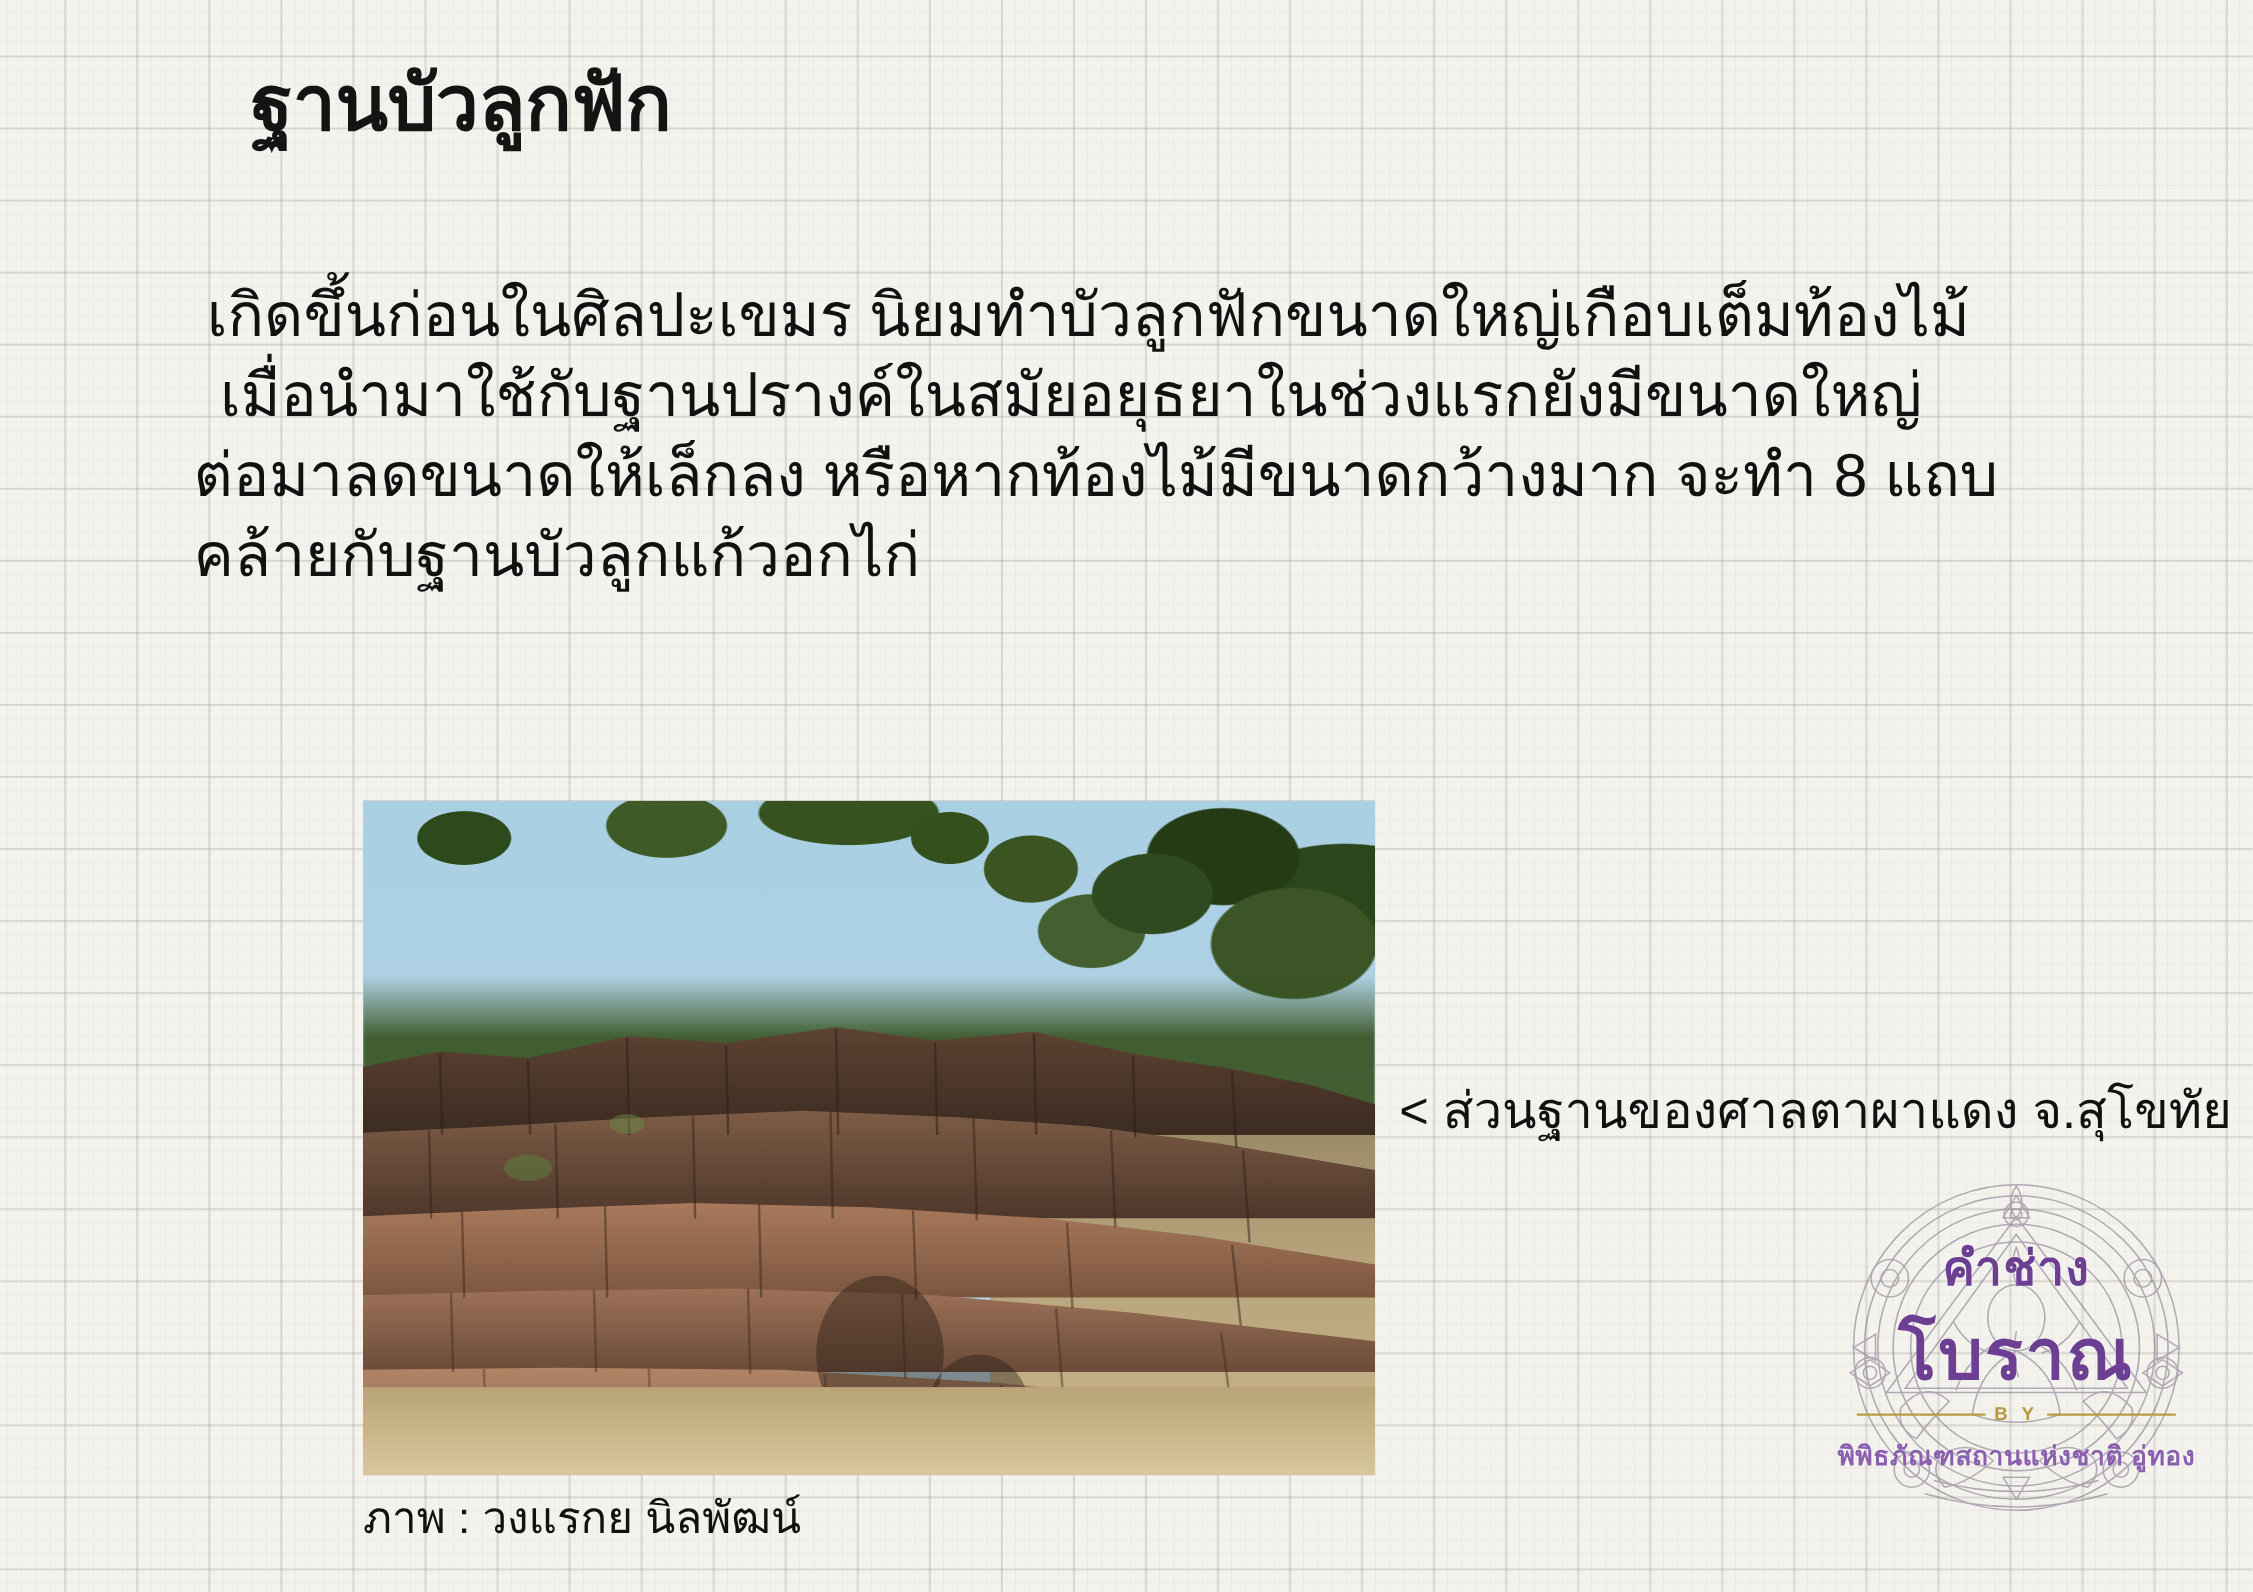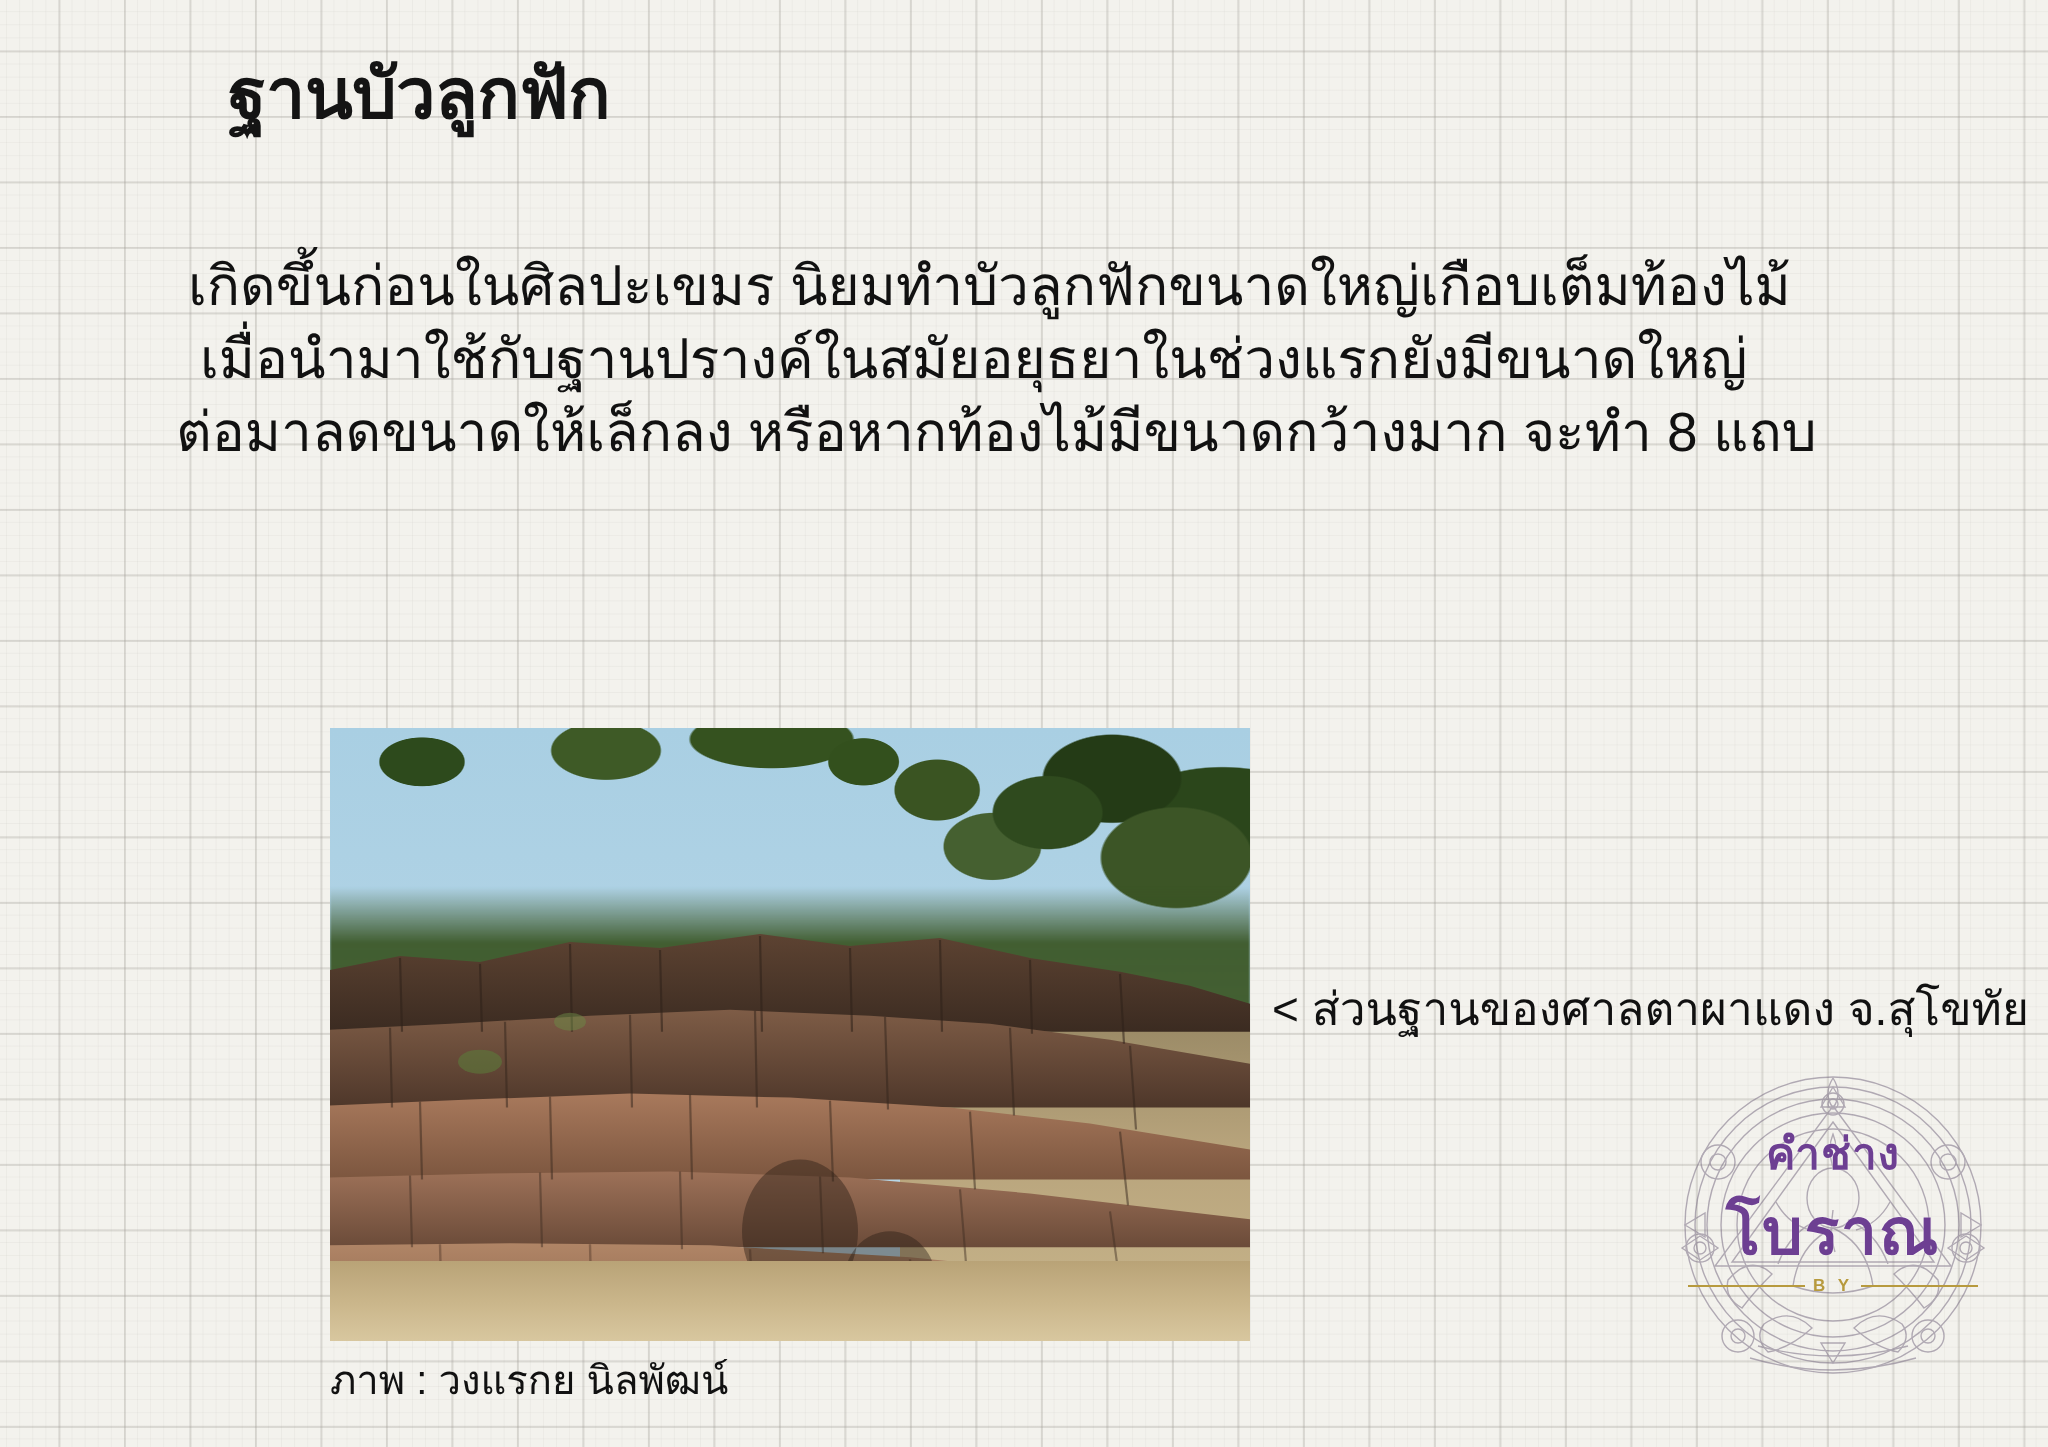--- a/index.html
+++ b/index.html
@@ -165,20 +165,21 @@
 <body>
 
 <div id="slide">
 
   <div id="title">ฐานบัวลูกฟัก</div>
 
   <div id="body-text">
     <div class="line l1">เกิดขึ้นก่อนในศิลปะเขมร  นิยมทำบัวลูกฟักขนาดใหญ่เกือบเต็มท้องไม้</div>
     <div class="line l2">เมื่อนำมาใช้กับฐานปรางค์ในสมัยอยุธยาในช่วงแรกยังมีขนาดใหญ่</div>
     <div class="line l3">ต่อมาลดขนาดให้เล็กลง หรือหากท้องไม้มีขนาดกว้างมาก จะทำ 8 แถบ</div>
+    <div class="line l4">คล้ายกับฐานบัวลูกแก้วอกไก่</div>
   </div>
 
   <div id="photo-frame">
     <div id="photo">
       <div class="trees"></div>
       <div class="tree-band"></div>
       <div class="ground-far"></div>
 
       <svg class="masonry" viewBox="0 0 920 430" preserveAspectRatio="none">
         <defs>
@@ -338,16 +339,17 @@
     </svg>
 
     <div id="logo-text">
       <div class="logo-line1">คำช่าง</div>
       <div class="logo-line2">โบราณ</div>
       <div class="logo-by-row">
         <span class="logo-by-rule"></span>
         <span class="logo-by">B Y</span>
         <span class="logo-by-rule"></span>
       </div>
+      <div class="logo-sub">พิพิธภัณฑสถานแห่งชาติ อู่ทอง</div>
     </div>
   </div>
 
 </div>
 
 </body></html>

